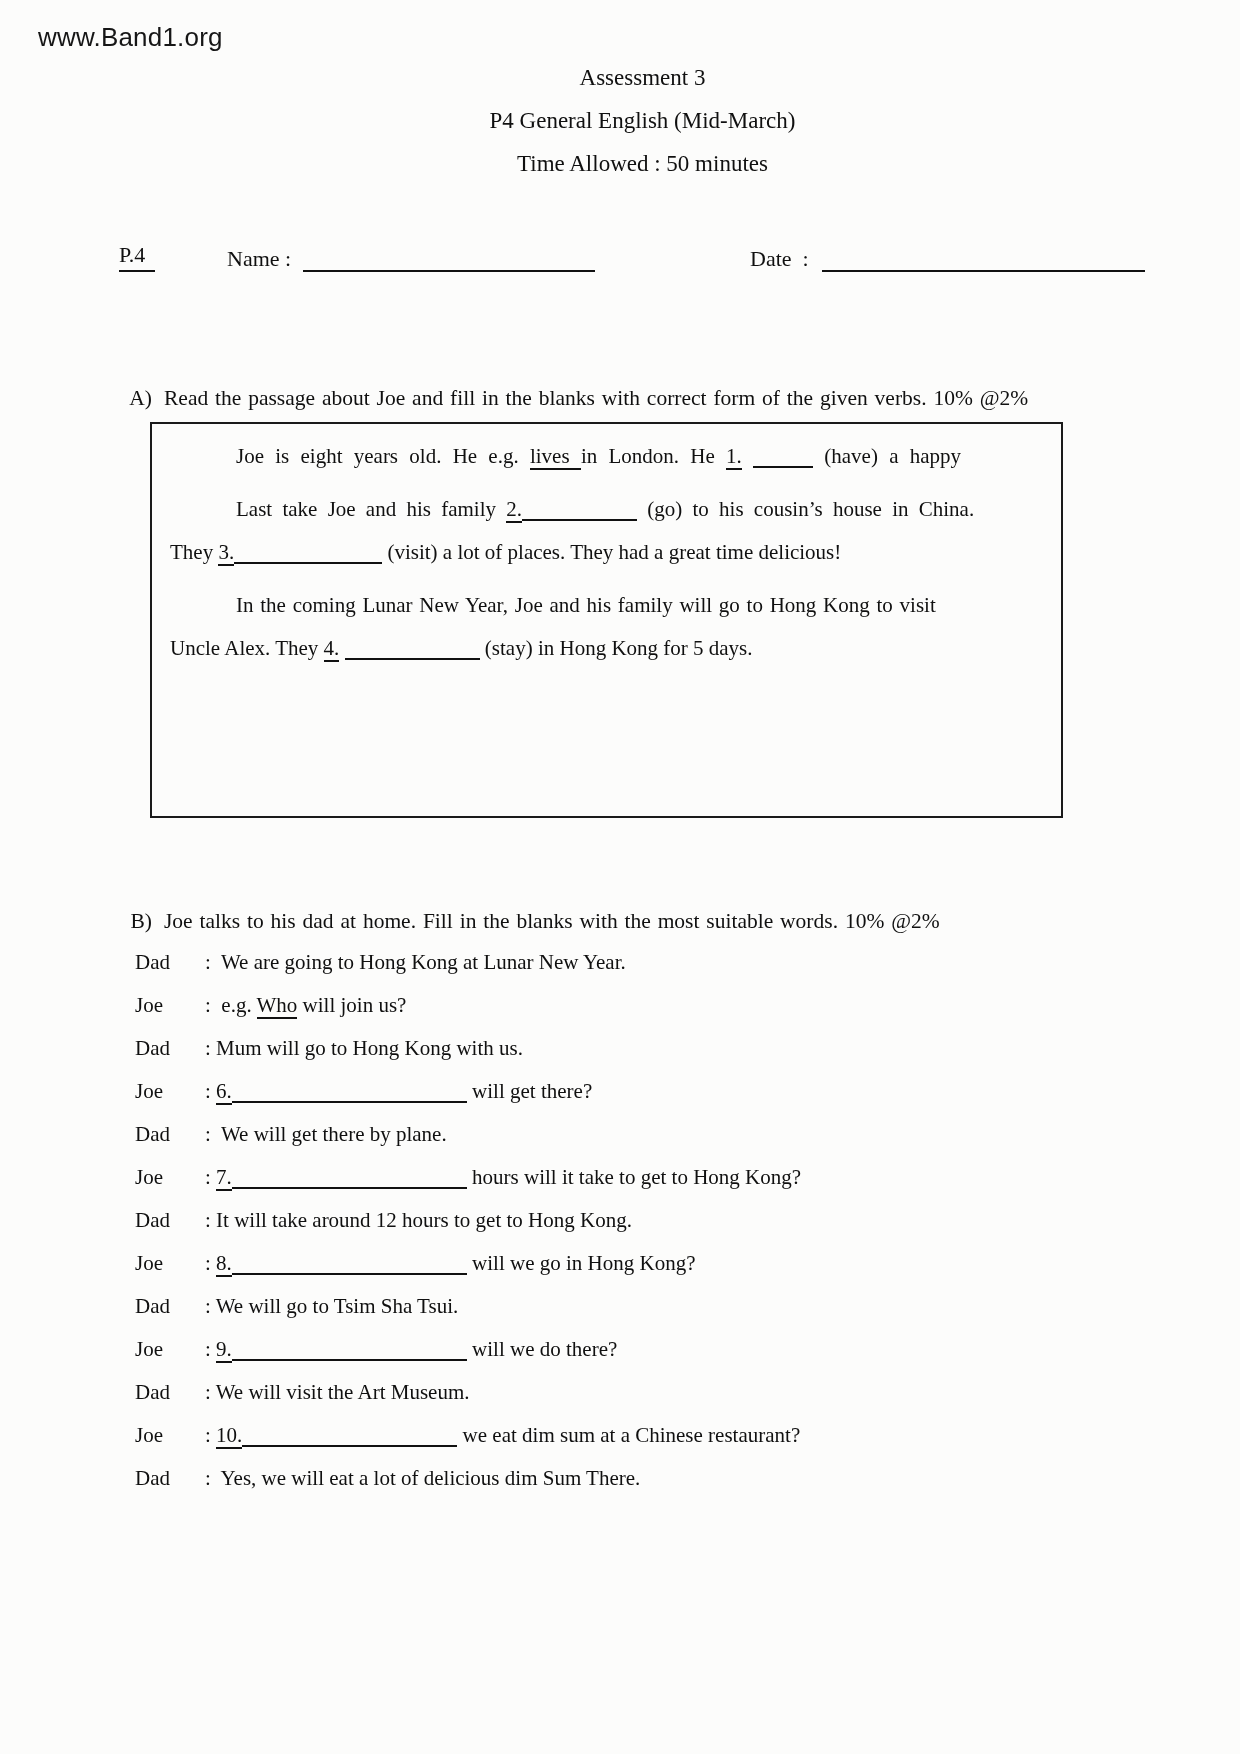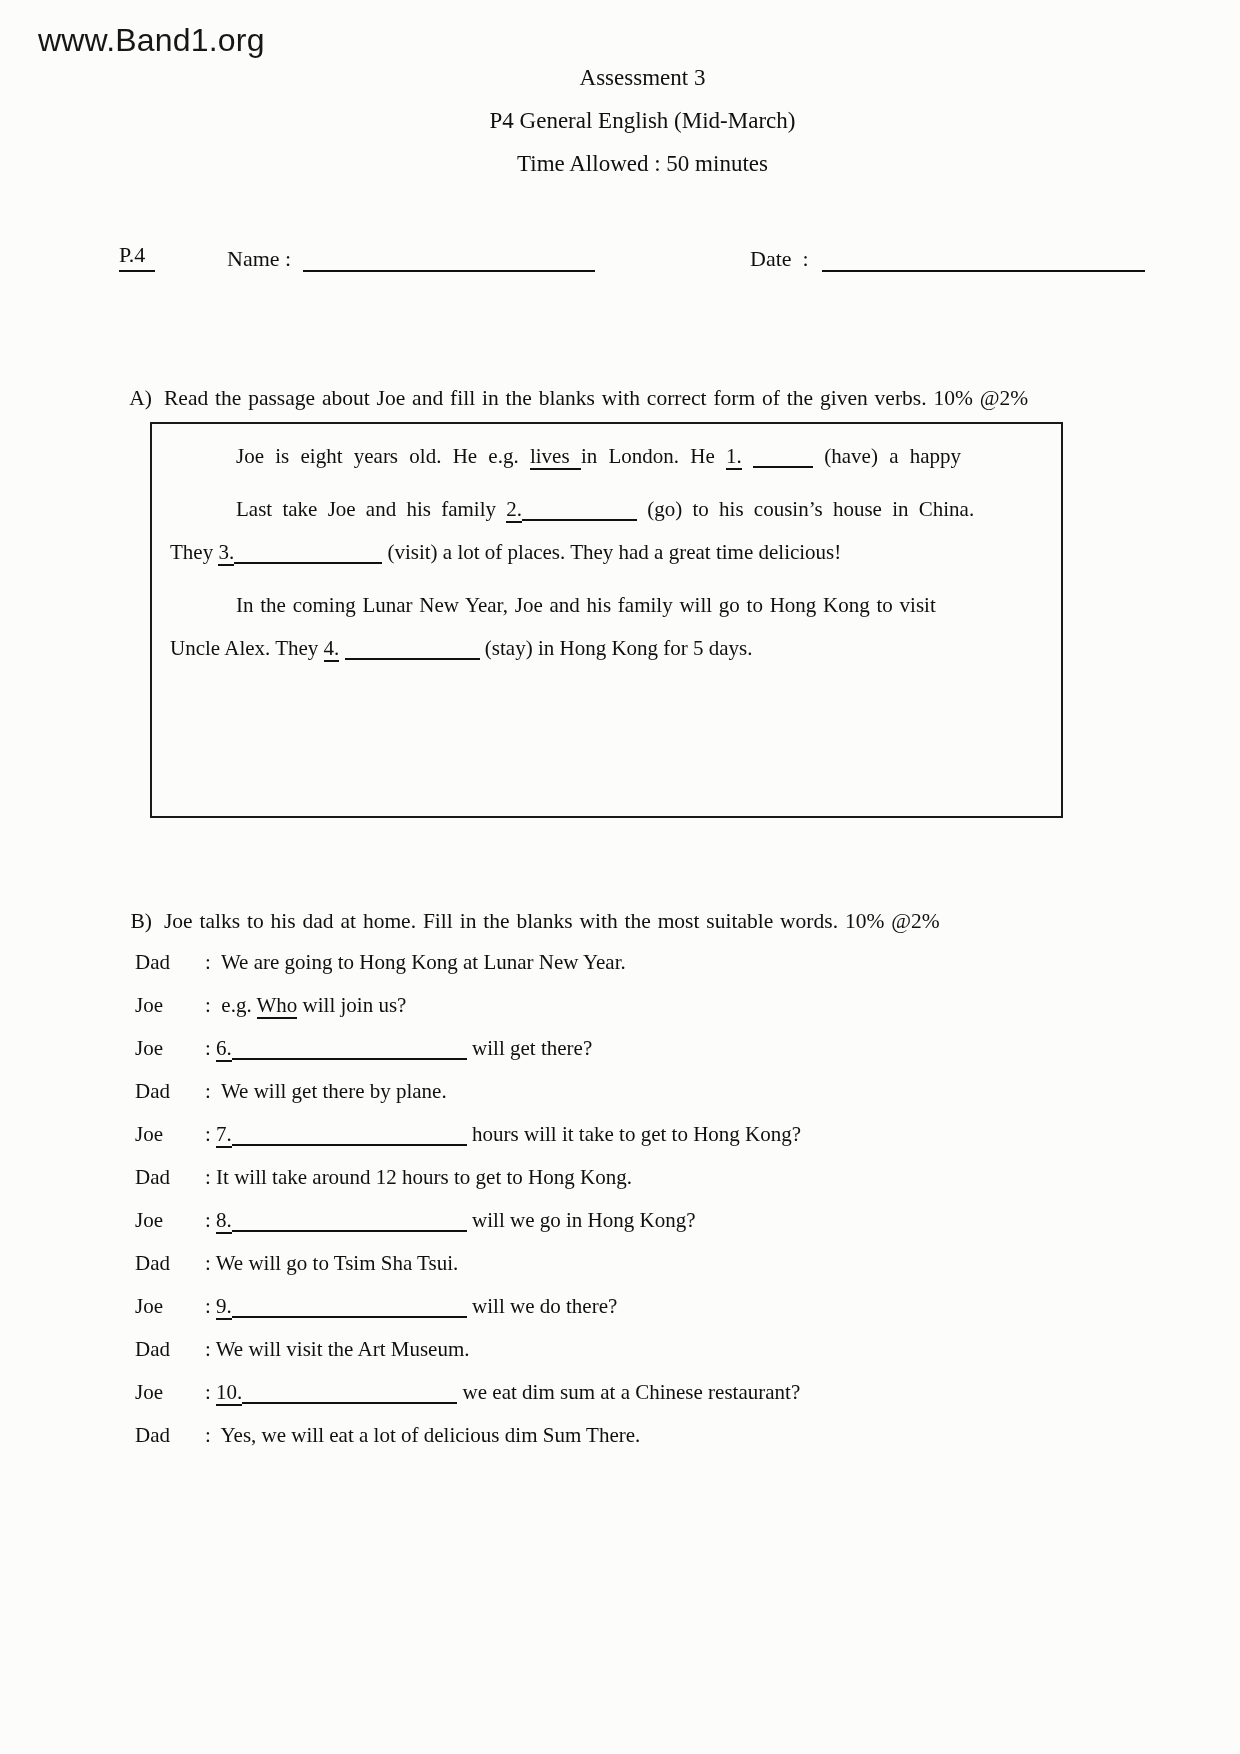--- a/index.html
+++ b/index.html
@@ -7,21 +7,21 @@
     position:relative;
     width:1240px; height:1754px;
     background:#fcfcfb;
     color:#101010;
     font-family:"Liberation Serif","DejaVu Serif",serif;
     overflow:hidden;
   }
   .watermark {
     position:absolute; left:38px; top:22px;
     font-family:"Liberation Sans","DejaVu Sans",sans-serif;
-    font-size:32px; letter-spacing:0.2px; color:#161616;
+    font-size:26px; letter-spacing:0.2px; color:#161616;
   }
   .titles {
     position:absolute; top:66px; left:0; right:0;
     text-align:center; font-size:23px;
   }
   .t-line { height:24px; line-height:24px; margin-bottom:19px;margin-left:45px; }
 
   .info-row { position:absolute; left:0; top:240px; width:100%; height:34px; font-size:22px; }
   .info-row > span { position:absolute; bottom:2px; white-space:pre; }
   .class-label { left:119px; border-bottom:2px solid #111; padding:0 10px 2px 0; }
@@ -104,20 +104,21 @@
       </div>
   </div>
 
   <div class="section-heading" id="secB">
     <span class="sec-label">B)</span><span>Joe talks to his dad at home. Fill in the blanks with the most suitable words. 10% @2%</span>
   </div>
 
   <div id="dialogue">
       <div class="dlg-row"><span class="dlg-speaker">Dad</span><span class="dlg-content"><span>:  We are going to Hong Kong at Lunar New Year.</span></span></div>
       <div class="dlg-row"><span class="dlg-speaker">Joe</span><span class="dlg-content"><span>:  e.g. </span><span class="seg-u">Who</span><span> will join us?</span></span></div>
+      <div class="dlg-row"><span class="dlg-speaker">Dad</span><span class="dlg-content"><span>: Mum will go to Hong Kong with us.</span></span></div>
       <div class="dlg-row"><span class="dlg-speaker">Joe</span><span class="dlg-content"><span>: </span><span class="seg-u">6.</span><span class="seg-blank" style="width: 235px;"></span><span> will get there?</span></span></div>
       <div class="dlg-row"><span class="dlg-speaker">Dad</span><span class="dlg-content"><span>:  We will get there by plane.</span></span></div>
       <div class="dlg-row"><span class="dlg-speaker">Joe</span><span class="dlg-content"><span>: </span><span class="seg-u">7.</span><span class="seg-blank" style="width: 235px;"></span><span> hours will it take to get to Hong Kong?</span></span></div>
       <div class="dlg-row"><span class="dlg-speaker">Dad</span><span class="dlg-content"><span>: It will take around 12 hours to get to Hong Kong.</span></span></div>
       <div class="dlg-row"><span class="dlg-speaker">Joe</span><span class="dlg-content"><span>: </span><span class="seg-u">8.</span><span class="seg-blank" style="width: 235px;"></span><span> will we go in Hong Kong?</span></span></div>
       <div class="dlg-row"><span class="dlg-speaker">Dad</span><span class="dlg-content"><span>: We will go to Tsim Sha Tsui.</span></span></div>
       <div class="dlg-row"><span class="dlg-speaker">Joe</span><span class="dlg-content"><span>: </span><span class="seg-u">9.</span><span class="seg-blank" style="width: 235px;"></span><span> will we do there?</span></span></div>
       <div class="dlg-row"><span class="dlg-speaker">Dad</span><span class="dlg-content"><span>: We will visit the Art Museum.</span></span></div>
       <div class="dlg-row"><span class="dlg-speaker">Joe</span><span class="dlg-content"><span>: </span><span class="seg-u">10.</span><span class="seg-blank" style="width: 215px;"></span><span> we eat dim sum at a Chinese restaurant?</span></span></div>
       <div class="dlg-row"><span class="dlg-speaker">Dad</span><span class="dlg-content"><span>:  Yes, we will eat a lot of delicious dim Sum There.</span></span></div>

